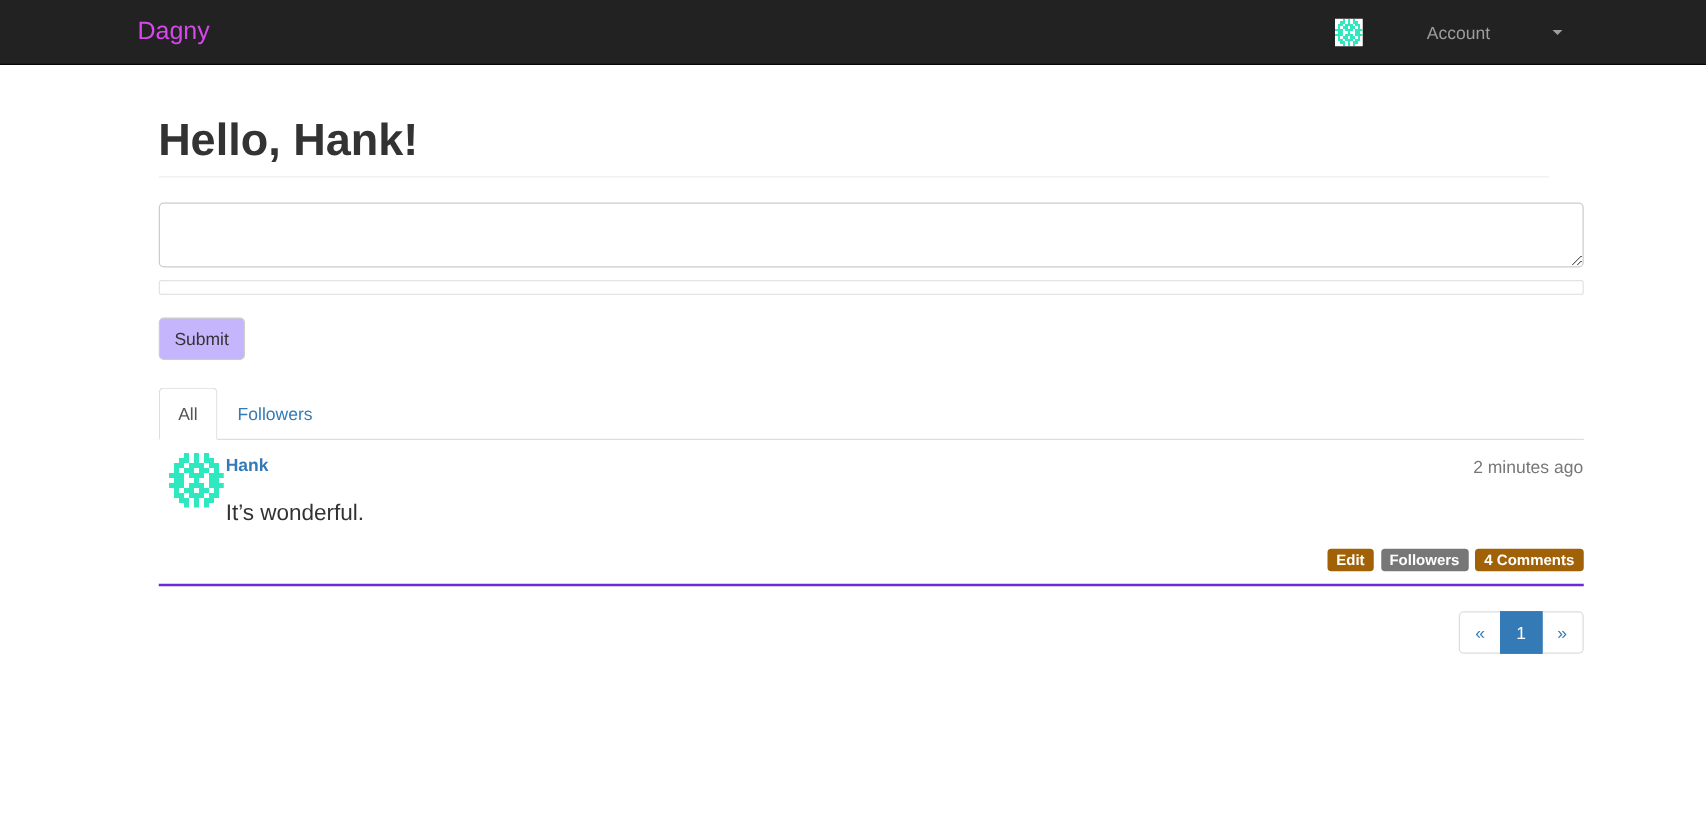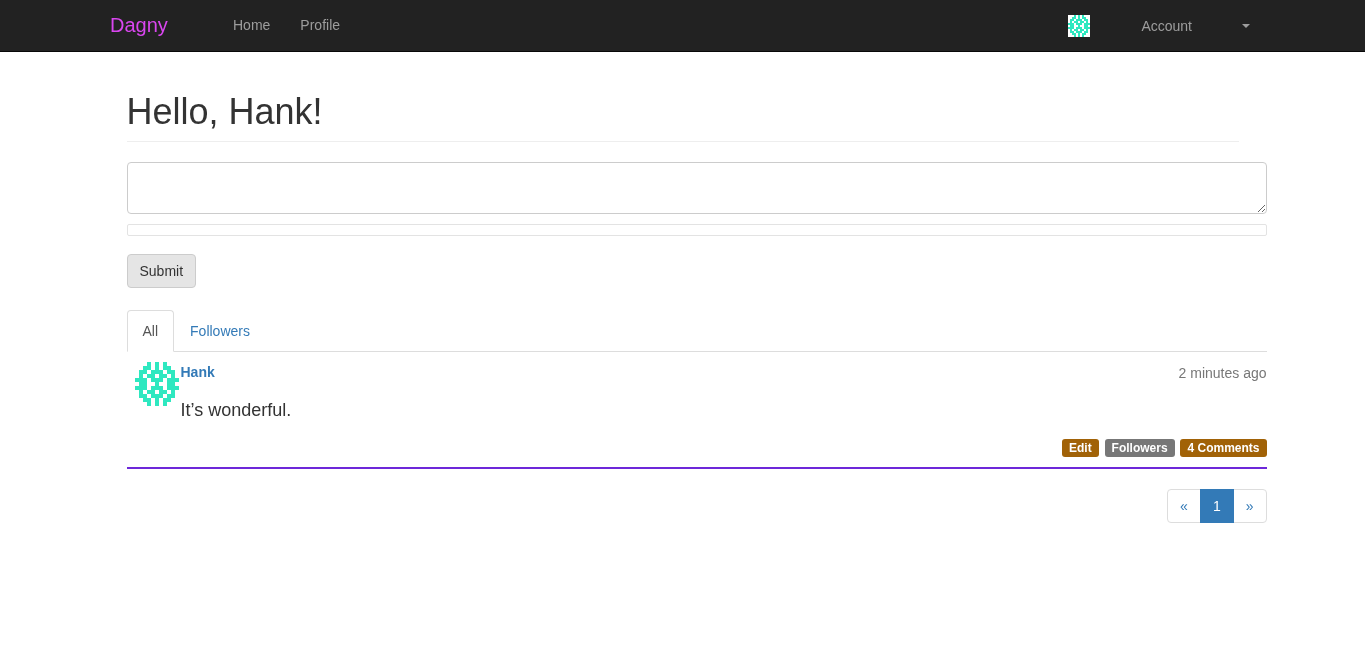--- a/index.html
+++ b/index.html
@@ -115,21 +115,21 @@
   }
 
   .page-header {
     padding-bottom: 9px;
     margin: 40px 0 20px;
     border-bottom: 1px solid #eeeeee;
   }
   .page-header h1 {
     margin: 0;
     font-size: 36px;
-    font-weight: normal;
+    font-weight: bold;
     line-height: 1.1;
     color: #333333;
   }
 
   
   .form-label {
     display: block;
     font-weight: bold;
     font-size: 14px;
     margin-bottom: 5px;
@@ -171,21 +171,21 @@
     padding: 6px 12px;
     margin-bottom: 0;
     font-size: 14px;
     font-family: "Liberation Sans", sans-serif;
     font-weight: normal;
     line-height: 1.428571429;
     text-align: center;
     white-space: nowrap;
     vertical-align: middle;
     cursor: pointer;
-    background-color: #e5e5e5;
+    background-color: #c4b5fd;
     border: 1px solid #cccccc;
     border-radius: 4px;
     color: #333333;
   }
 
   
   .nav-tabs {
     list-style: none;
     margin: 22px 0 0 0;
     padding: 0;
@@ -325,28 +325,20 @@
     background-color: #337ab7;
     border-color: #337ab7;
   }
 </style>
 </head>
 <body>
 
 <div class="navbar">
   <div class="navbar-inner">
     <a class="brand" href="#">Dagny</a>
-    <ul class="nav-links">
-      <li>
-        <a href="#">Home</a>
-      </li>
-      <li>
-        <a href="#">Profile</a>
-      </li>
-    </ul>
     <a class="nav-right" href="#">
       <span>
         <svg class="identicon-sm" viewBox="0 0 11 11" shape-rendering="crispEdges" aria-hidden="true">
           <rect width="11" height="11" fill="#ffffff"></rect>
           <g fill="#2EE8C0">
             <rect x="3" y="0" width="1" height="1"></rect>
               <rect x="5" y="0" width="1" height="1"></rect>
               <rect x="7" y="0" width="1" height="1"></rect>
             <rect x="2" y="1" width="2" height="1"></rect>
               <rect x="5" y="1" width="1" height="1"></rect>

